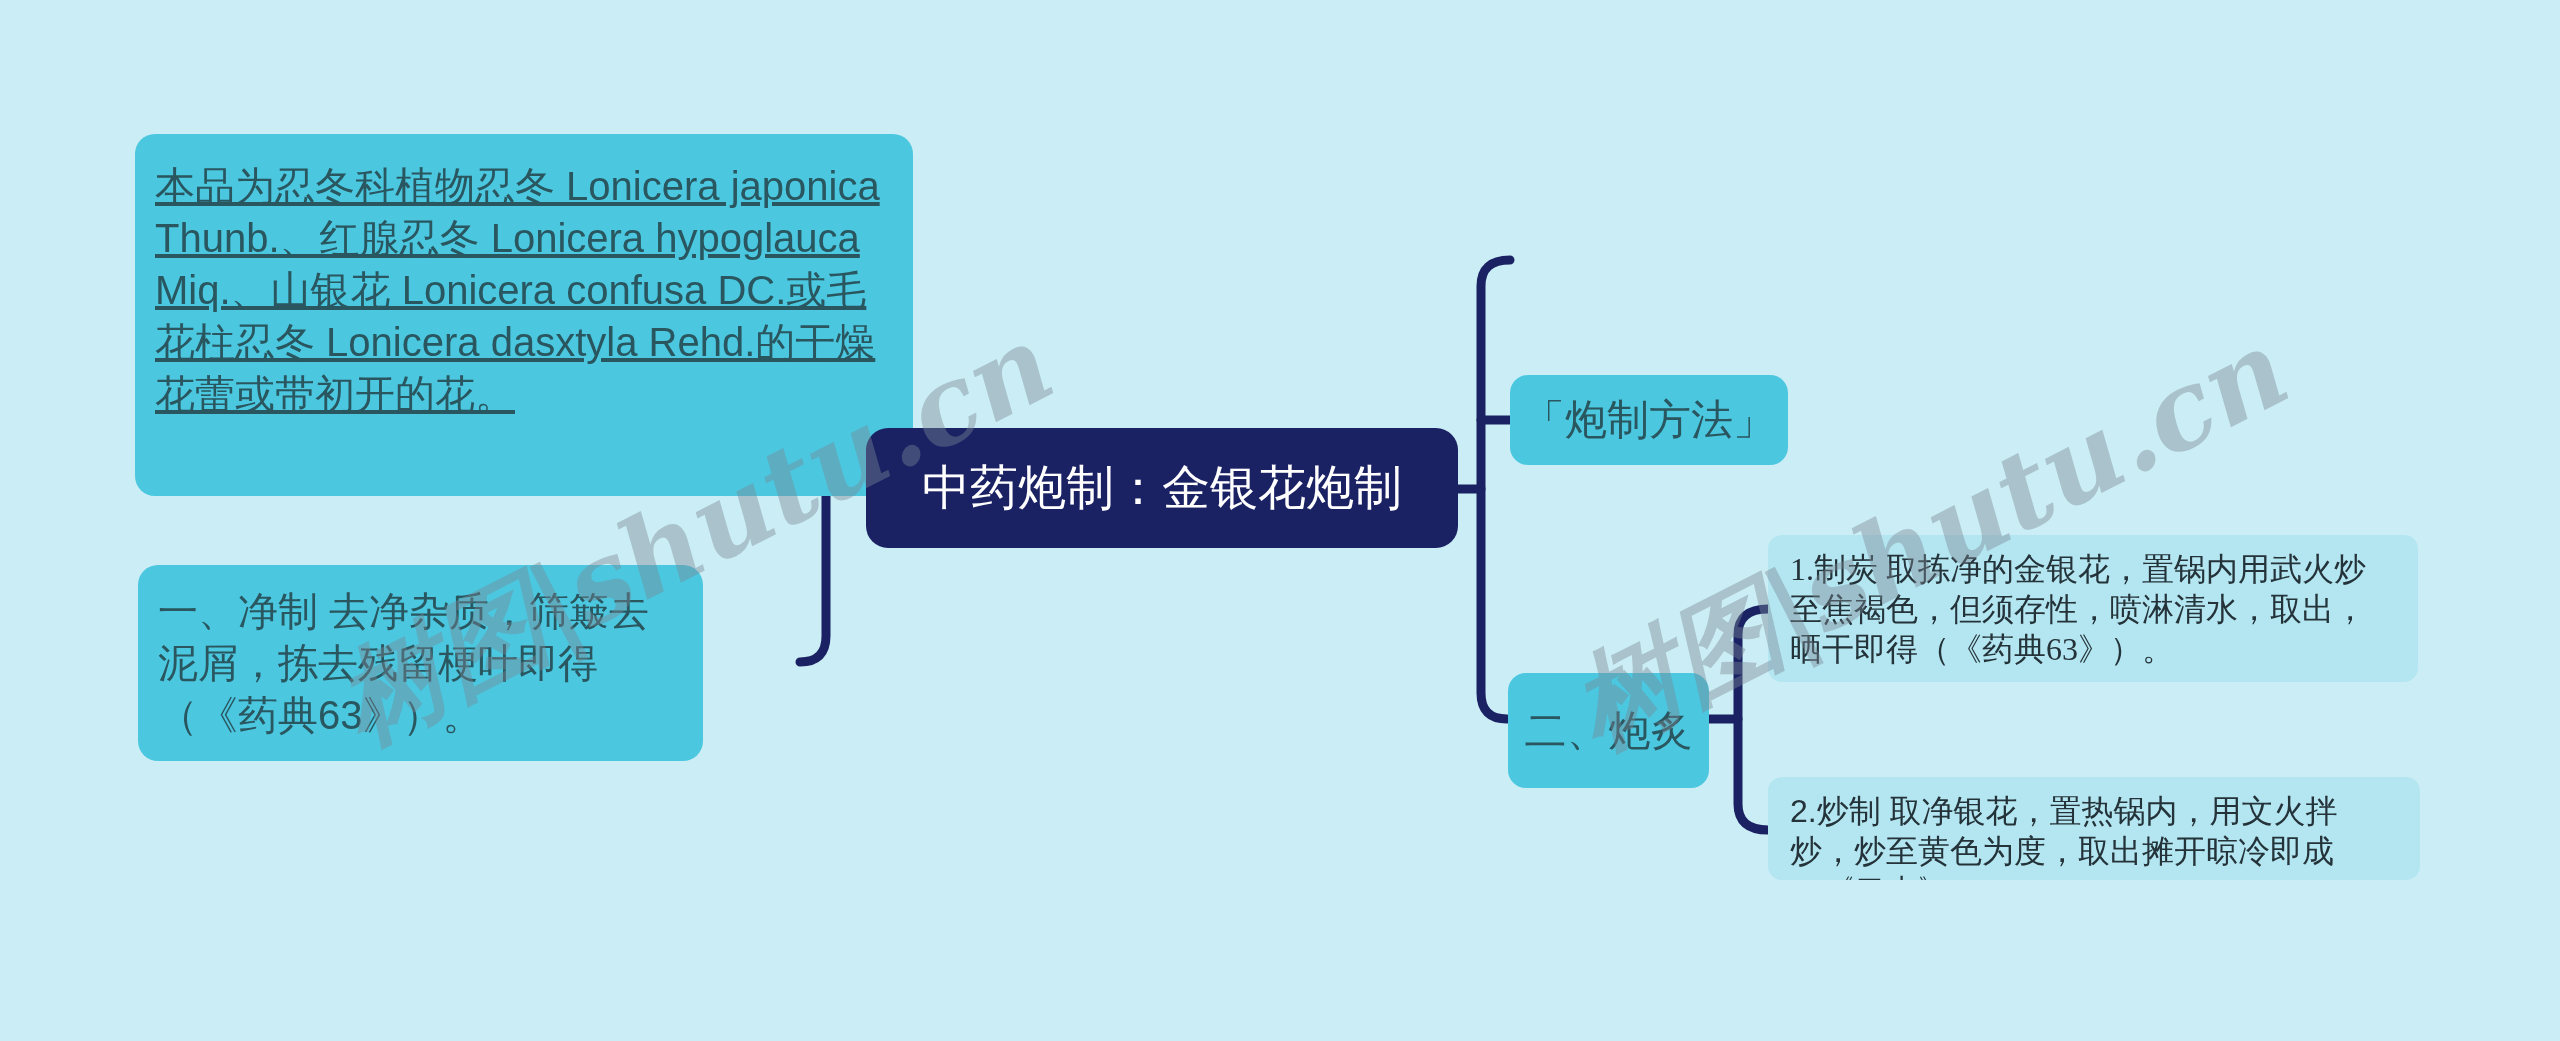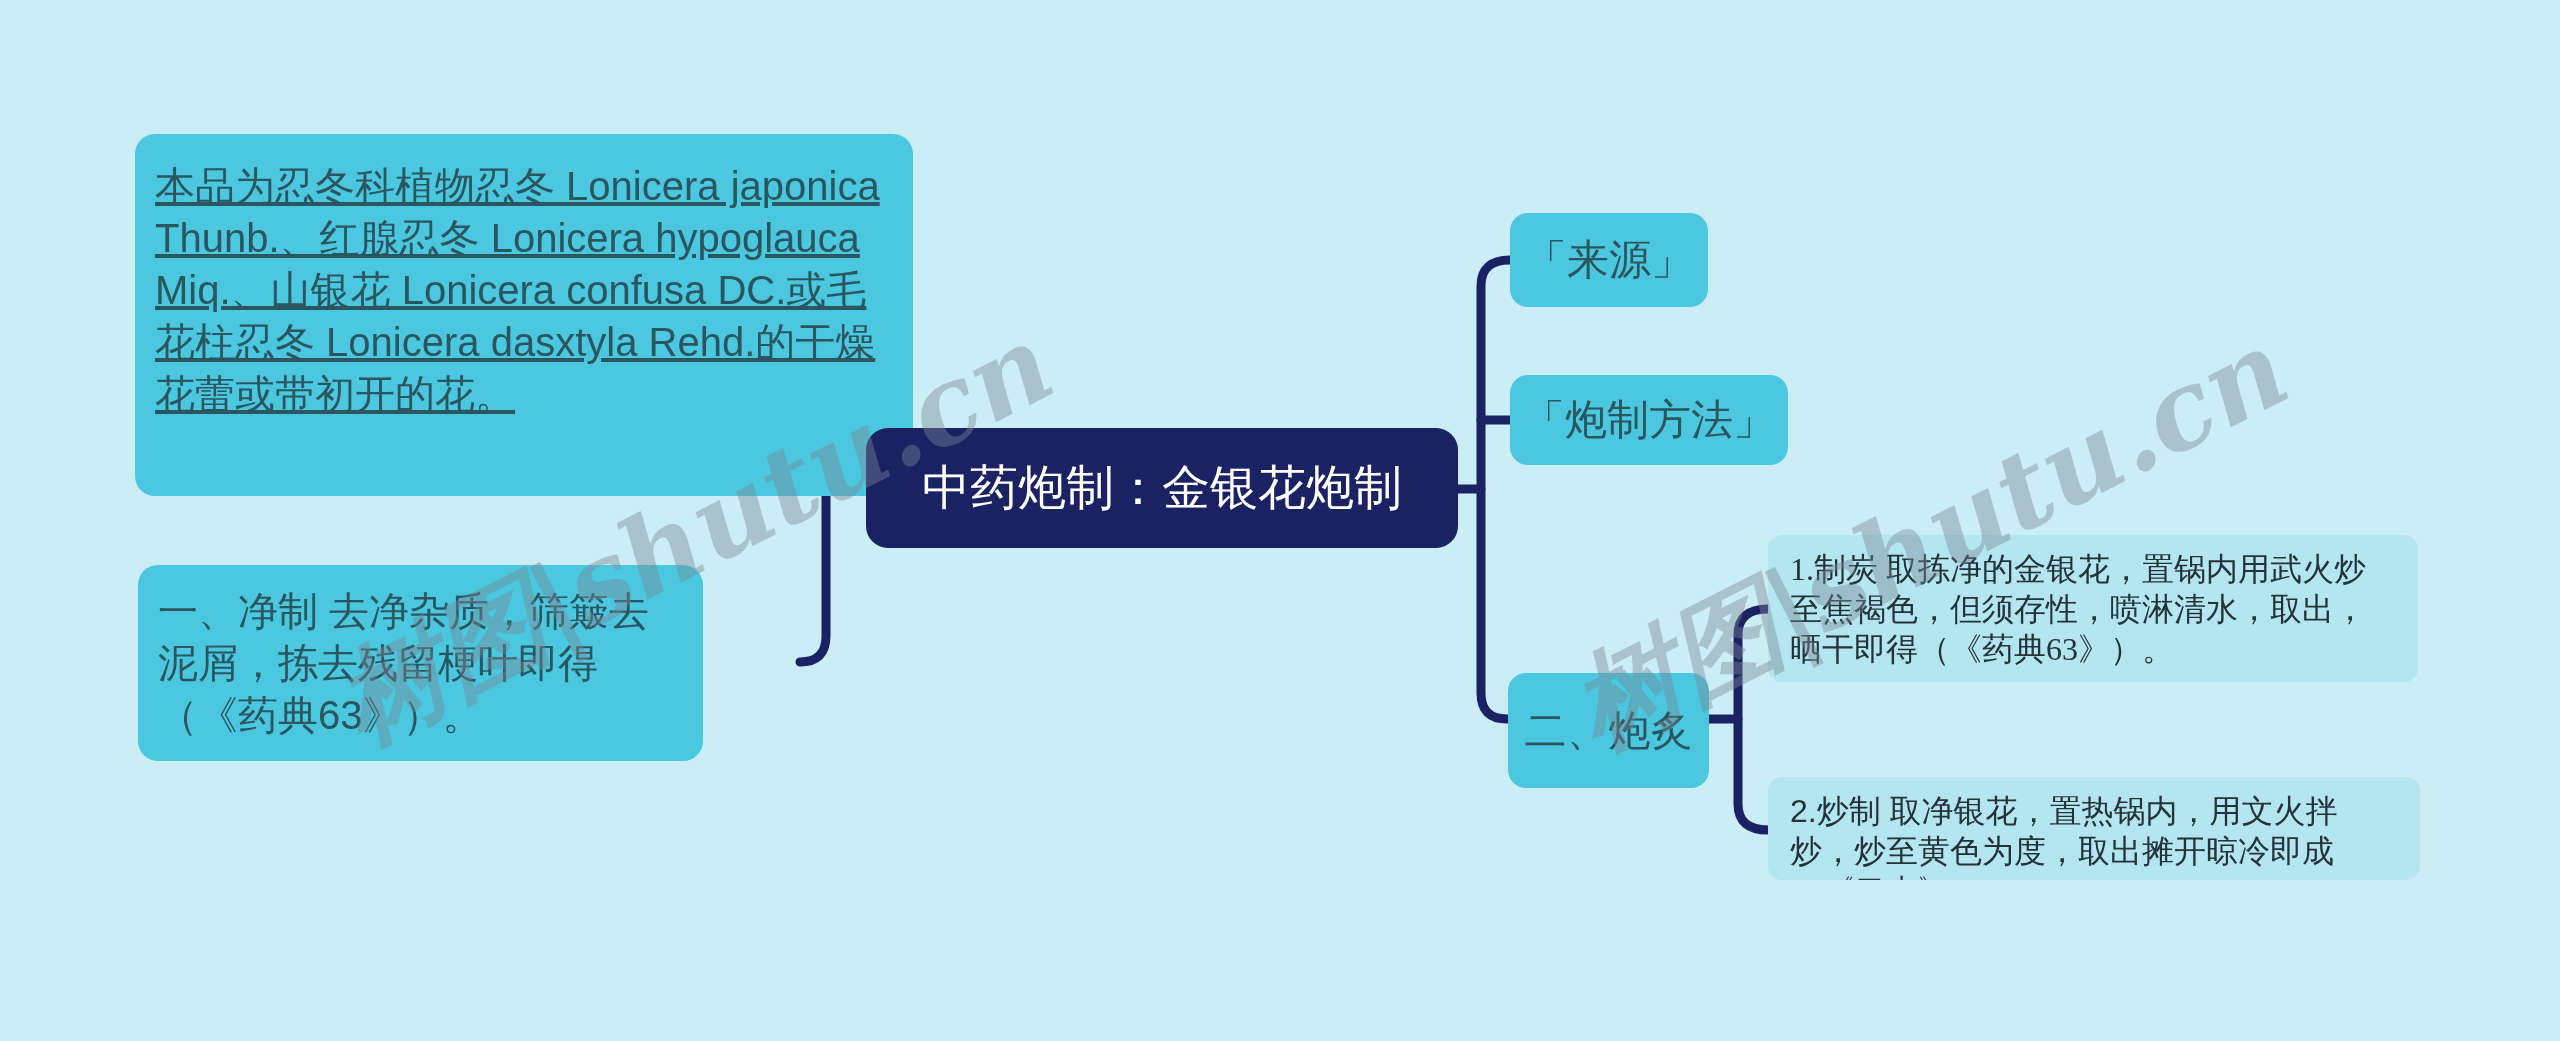--- a/index.html
+++ b/index.html
@@ -90,23 +90,20 @@
   </div>
 
   <div class="node big-box" style="left:138px;top:565px;width:565px;height:196px;padding-top:20px;">
     <span>一、净制 去净杂质，筛簸去泥屑，拣去残留梗叶即得（《药典63》）。</span>
   </div>
 
   <div class="node root-node" style="left:866px;top:428px;width:592px;height:120px;">
     <span>中药炮制：金银花炮制</span>
   </div>
 
-  <div class="node label-node" style="left:1510px;top:213px;width:198px;height:94px;">
-    <span>「来源」</span>
-  </div>
 
   <div class="node label-node" style="left:1510px;top:375px;width:278px;height:90px;">
     <span>「炮制方法」</span>
   </div>
 
   <div class="node label-node" style="left:1508px;top:673px;width:201px;height:115px;">
     <span>二、炮炙</span>
   </div>
 
   <div class="node text-block" style="left:1768px;top:535px;width:650px;height:147px;font-family:Liberation Serif, serif;">

